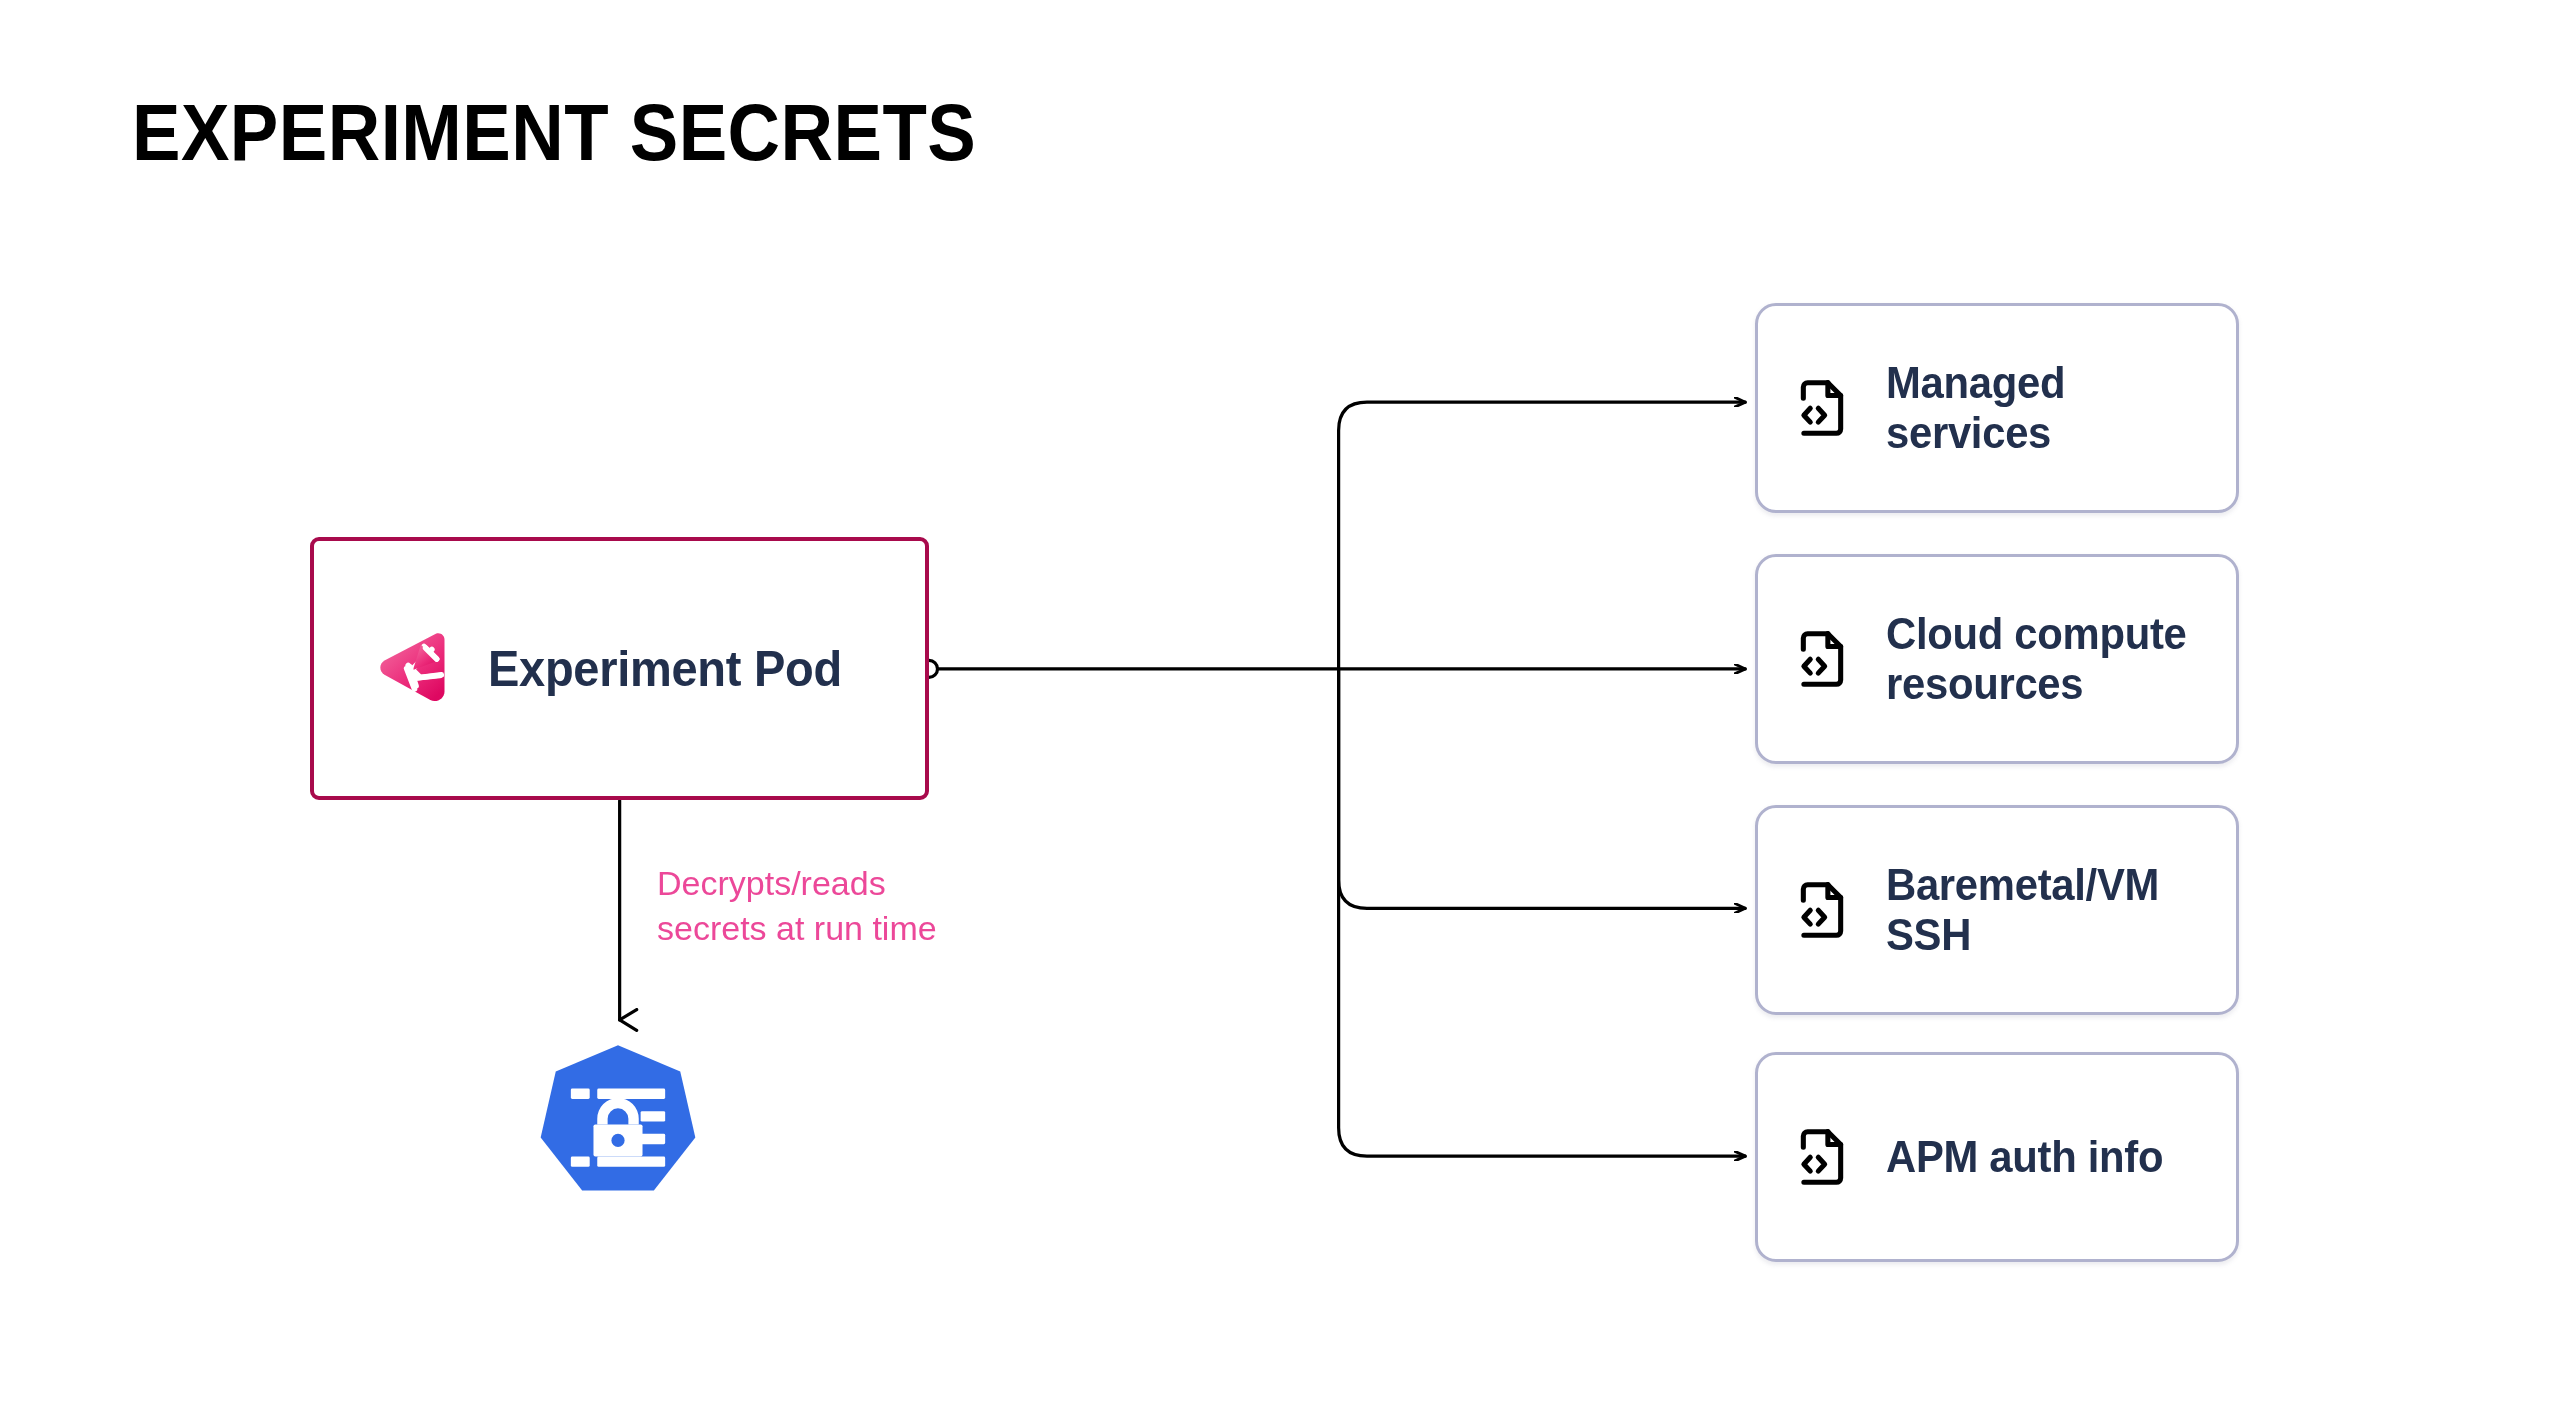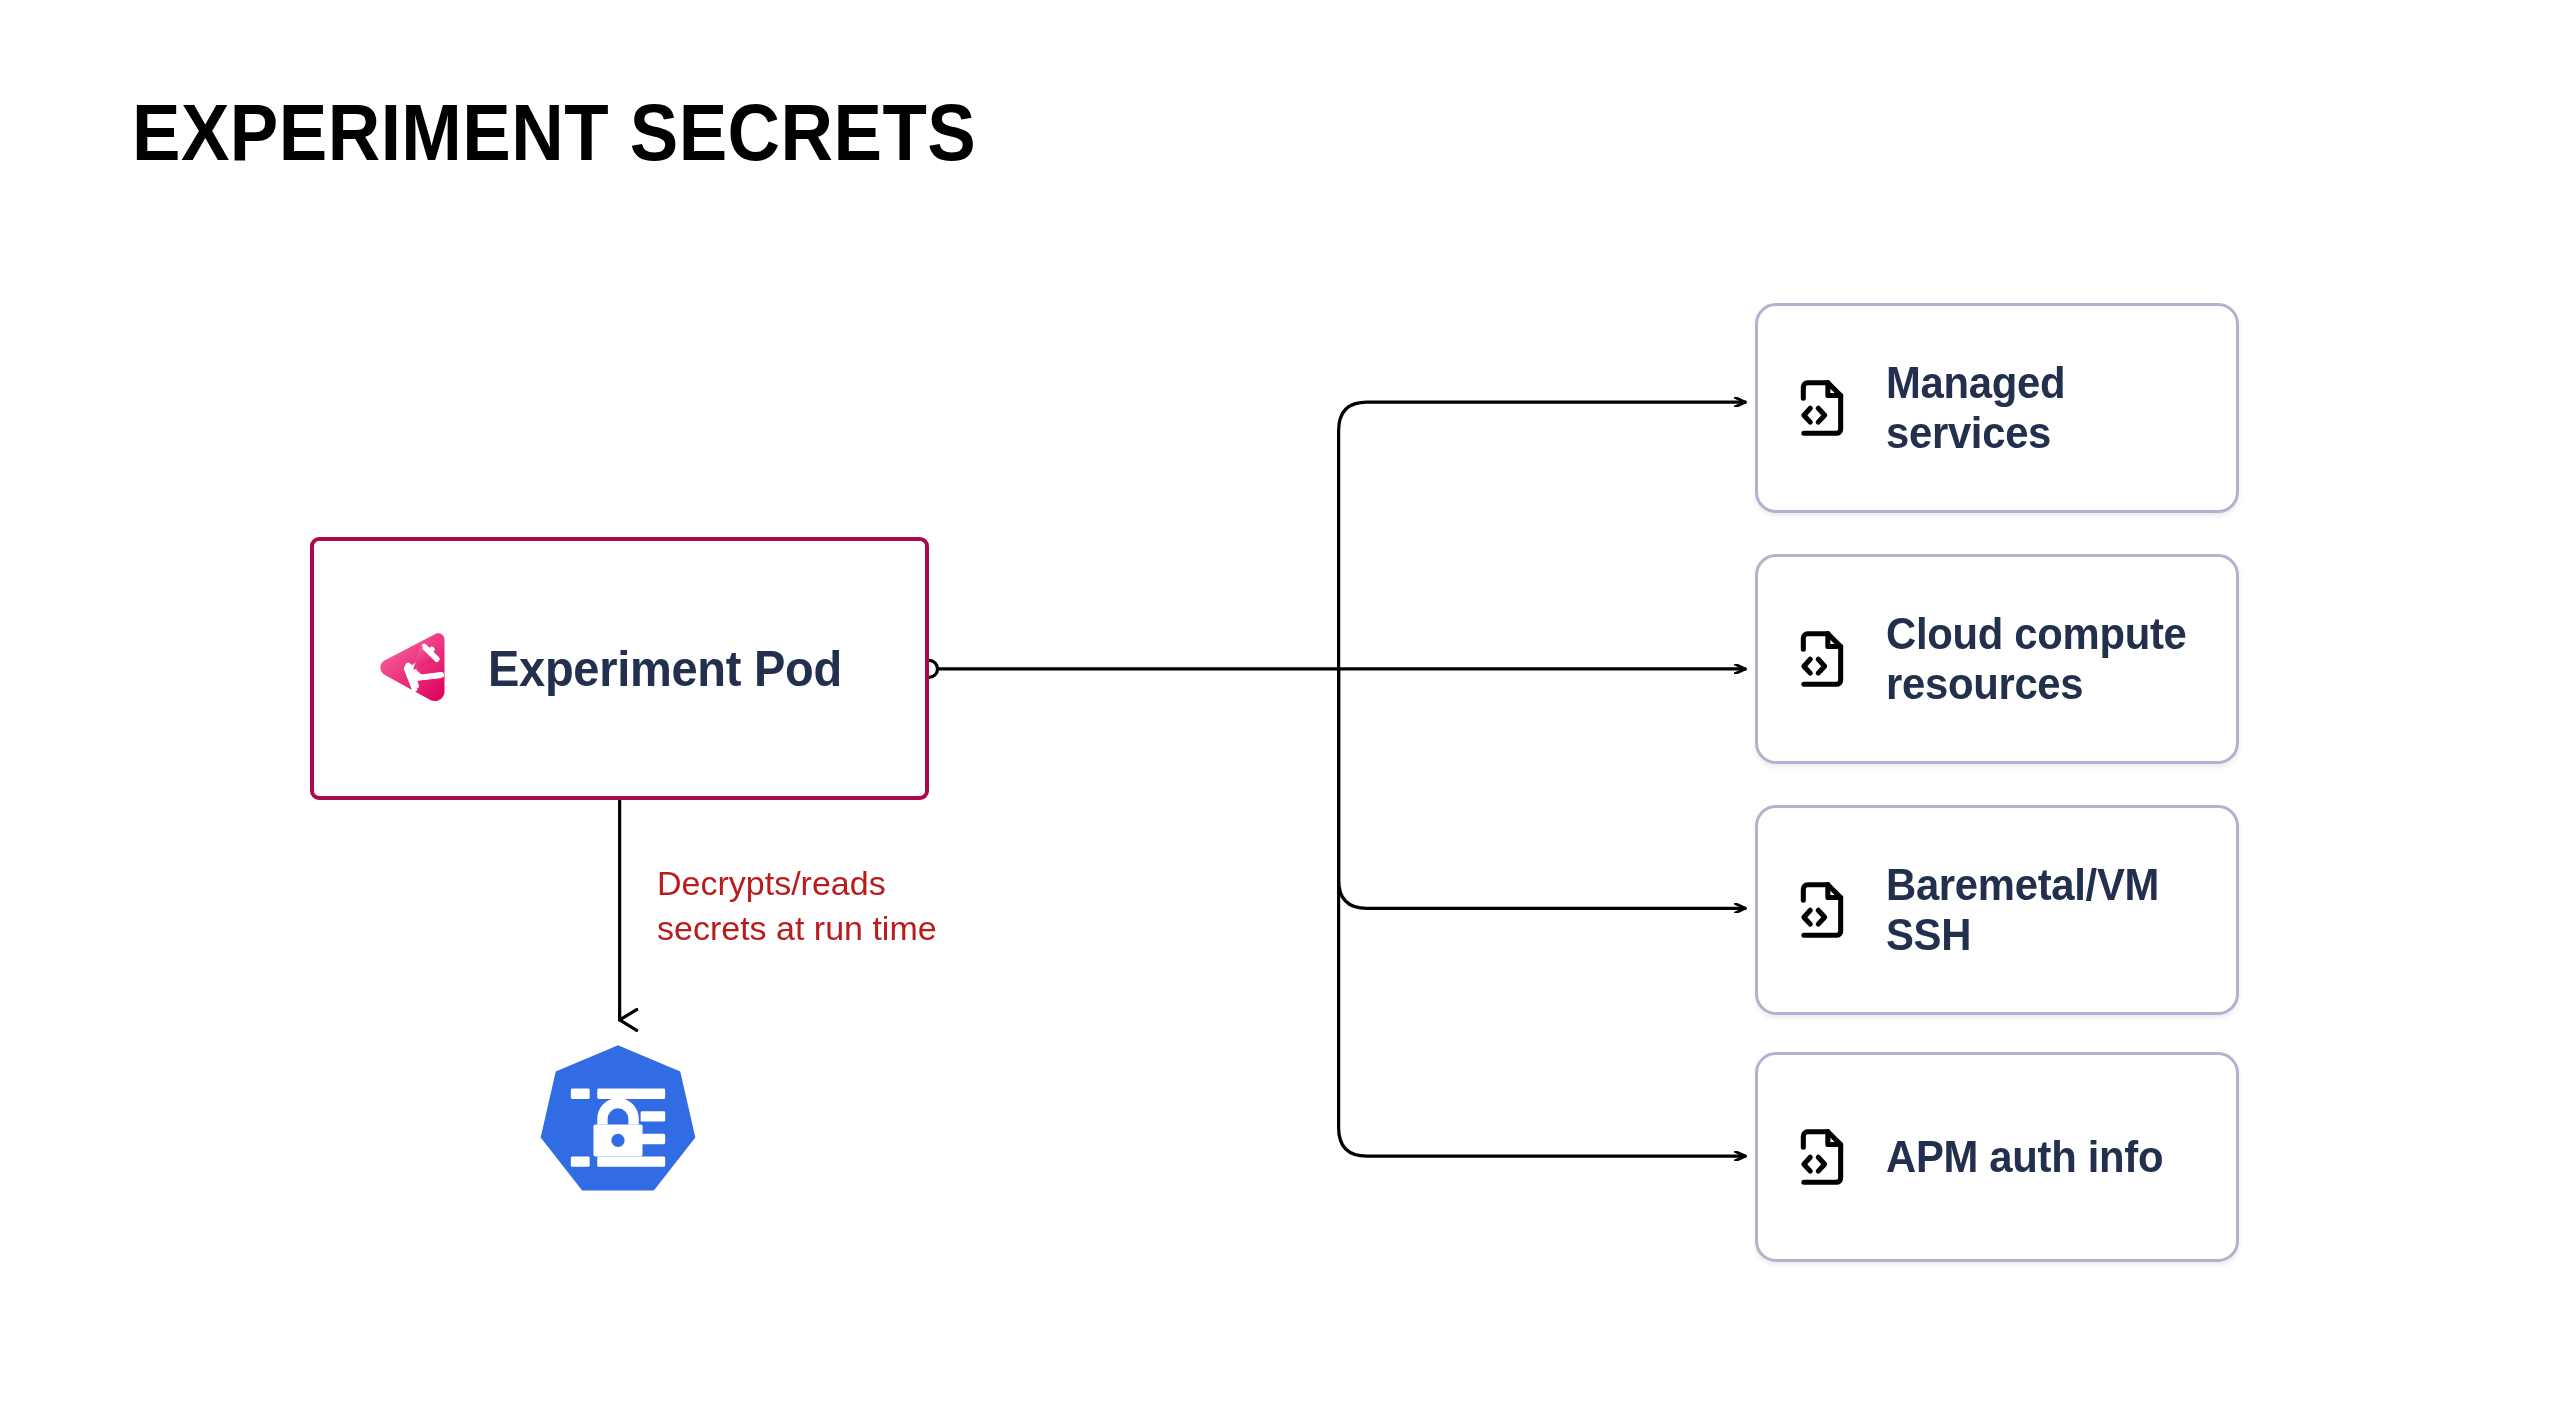--- a/index.html
+++ b/index.html
@@ -72,21 +72,21 @@
   }
 
   
   #decrypt-note {
     position: absolute;
     left: 657px;
     top: 861px;
     width: 397px;
     font-size: 34px;
     line-height: 1.32;
-    color: #b91c1c;
+    color: #ec4899;
     font-weight: 400;
   }
 
   
   #secret-node {
     position: absolute;
     left: 535px;
     top: 1041px;
     width: 166px;
     height: 180px;

